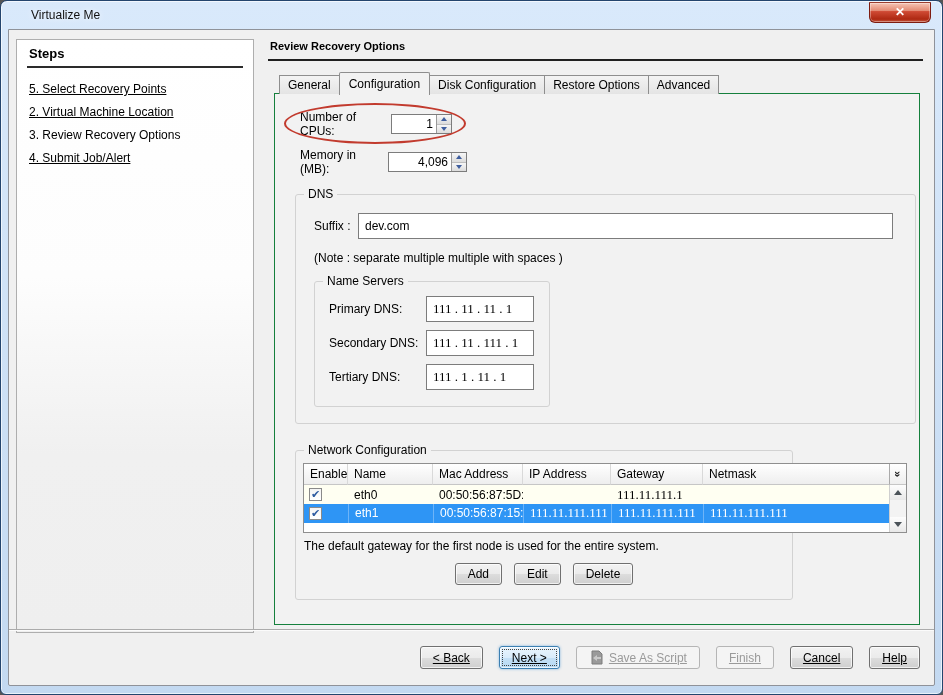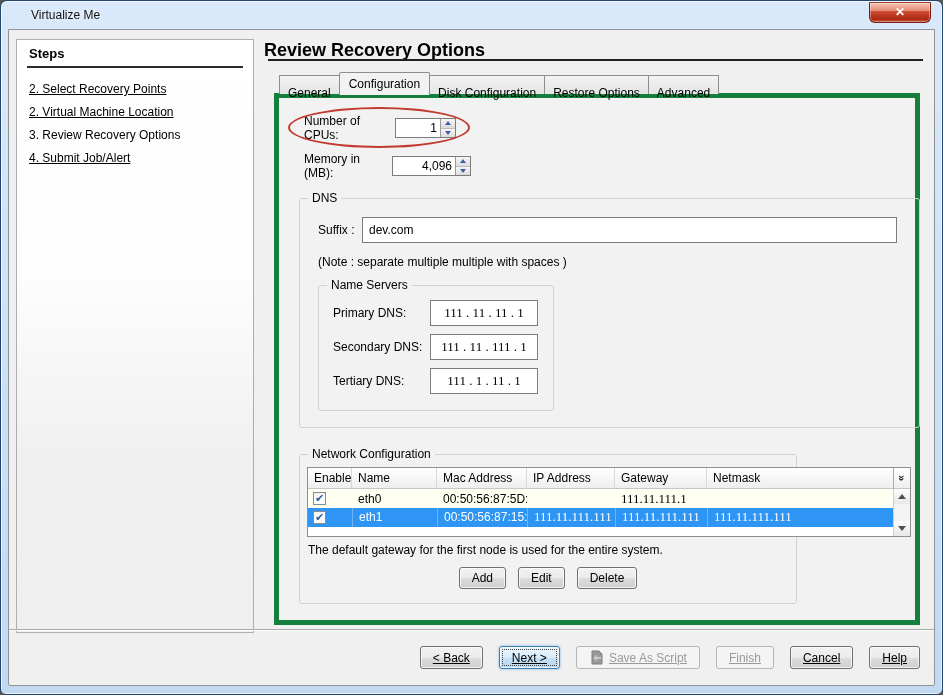--- a/index.html
+++ b/index.html
@@ -28,31 +28,31 @@
   .sidebar { position:absolute; left:7px; top:9px; width:238px; height:594px;
              background:linear-gradient(#ffffff 0%, #fdfdfd 40%, #f0f0f0 70%, #efefef 100%);
              border:1px solid #aeaeae; padding:6px 10px 0 10px; }
   .steps-heading { font-weight:bold; font-size:13px; padding-left:2px; }
   .steps-rule { height:2px; background:#2b2b2b; margin:5px 0 14px 0; }
   .step { margin:0 0 9px 2px; line-height:14px; }
   .step a { color:#000; text-decoration:underline; cursor:pointer; }
   .step.current { font-weight:normal; }
 
   
-  .main-heading { position:absolute; left:255px; top:10px; font-weight:bold; font-size:18px; }
+  .main-heading { position:absolute; left:261px; top:10px; font-weight:bold; font-size:11px; }
   .main-rule { position:absolute; left:259px; right:11px; top:29px; height:2px; background:#1f1f1f; }
 
   .tabbar { position:absolute; left:270px; top:41px; display:flex; align-items:flex-end; height:23px; z-index:3; }
-  .tab { height:19px; padding:8px 8px; line-height:18px; background:linear-gradient(#f3f3f3,#e4e4e4);
+  .tab { height:19px; padding:0 8px; line-height:18px; background:linear-gradient(#f3f3f3,#e4e4e4);
          border:1px solid #8e8e8e; border-bottom:none; margin-right:-1px; cursor:pointer; }
   .tab.active { height:23px; line-height:22px; background:#f2f2f2; border-radius:2px 2px 0 0;
                 position:relative; z-index:4; margin-bottom:-1px; padding:0 9px; }
 
   .tabpanel { position:absolute; left:265px; right:14px; top:63px; bottom:60px;
-              background:#f2f2f2; border:5px solid #15803d; padding:12px 0 0 20px; z-index:2; }
+              background:#f2f2f2; border:1px solid #15803d; padding:12px 0 0 20px; z-index:2; }
 
   
   .spin-row { display:flex; align-items:center; width:max-content; position:relative; margin:4px 0 10px 5px; }
   .spin-row .lbl { width:91px; }
   .spinbox { display:flex; border:1px solid #7c7c7c; background:#fff; height:20px; }
   .spinbox input { border:none; outline:none; height:18px; text-align:right; padding-right:3px;
                    font-family:"Liberation Sans",sans-serif; font-size:12px; background:transparent; }
   .spinbtns { display:flex; flex-direction:column; width:15px; border-left:1px solid #9a9a9a; }
   .spinbtn { flex:1; background:linear-gradient(#f7f7f7,#dcdcdc); border-bottom:1px solid #bdbdbd;
              display:flex; align-items:center; justify-content:center; cursor:pointer; }
@@ -70,21 +70,21 @@
   .g-dns { width:621px; margin:18px 0 0 0; padding:18px 16px 14px 18px; }
   .suffix-row { display:flex; align-items:center; }
   .suffix-row .lbl { width:44px; }
   .txt { border:1px solid #7c7c7c; background:#fff; height:22px; padding:12px 6px;
          font-family:"Liberation Sans",sans-serif; font-size:12px; outline:none; }
   .suffix-input { width:535px; }
   .dns-note { margin:12px 0 0 0; }
   .g-ns { width:236px; margin:16px 0 2px 0; padding:14px 12px 8px 14px; }
   .ns-row { display:flex; align-items:center; margin-bottom:8px; }
   .ns-row .lbl { width:97px; }
-  .ipfield { width:108px; height:16px; text-align:center;
+  .ipfield { width:108px; height:16px; text-align:left;
              font-family:"Liberation Serif", serif; font-size:13px; }
 
   
   .g-net { width:498px; margin:26px 0 0 0; padding:12px 6px 6px 6px; }
   .table { width:604px; border:1px solid #8f8f8f; background:#4d7c0f; margin-left:1px; }
   .thead { display:grid; grid-template-columns:44px 85px 90px 88px 92px 1fr 17px; height:21px; }
   .th { background:linear-gradient(#ffffff,#eeeeee); border-right:1px solid #d9d9d9;
         border-bottom:1px solid #c6c6c6; padding:3px 0 0 6px; white-space:nowrap; overflow:hidden; }
   .th-chooser { background:linear-gradient(#ffffff,#eeeeee); border-bottom:1px solid #c6c6c6;
                 border-left:1px solid #aaa; display:flex; align-items:center; justify-content:center; cursor:pointer; }
@@ -140,21 +140,21 @@
       <span>✕</span>
     </div>
   </div>
 
   <div class="client">
 
     <div class="sidebar">
       <div class="steps-heading">Steps</div>
       <div class="steps-rule"></div>
       <div class="step">
-        <a>2. Select Recovery Points</a>
+        <a>5. Select Recovery Points</a>
       </div>
       <div class="step">
         <a>2. Virtual Machine Location</a>
       </div>
       <div class="step current">3. Review Recovery Options</div>
       <div class="step">
         <a>4. Submit Job/Alert</a>
       </div>
     </div>
 

